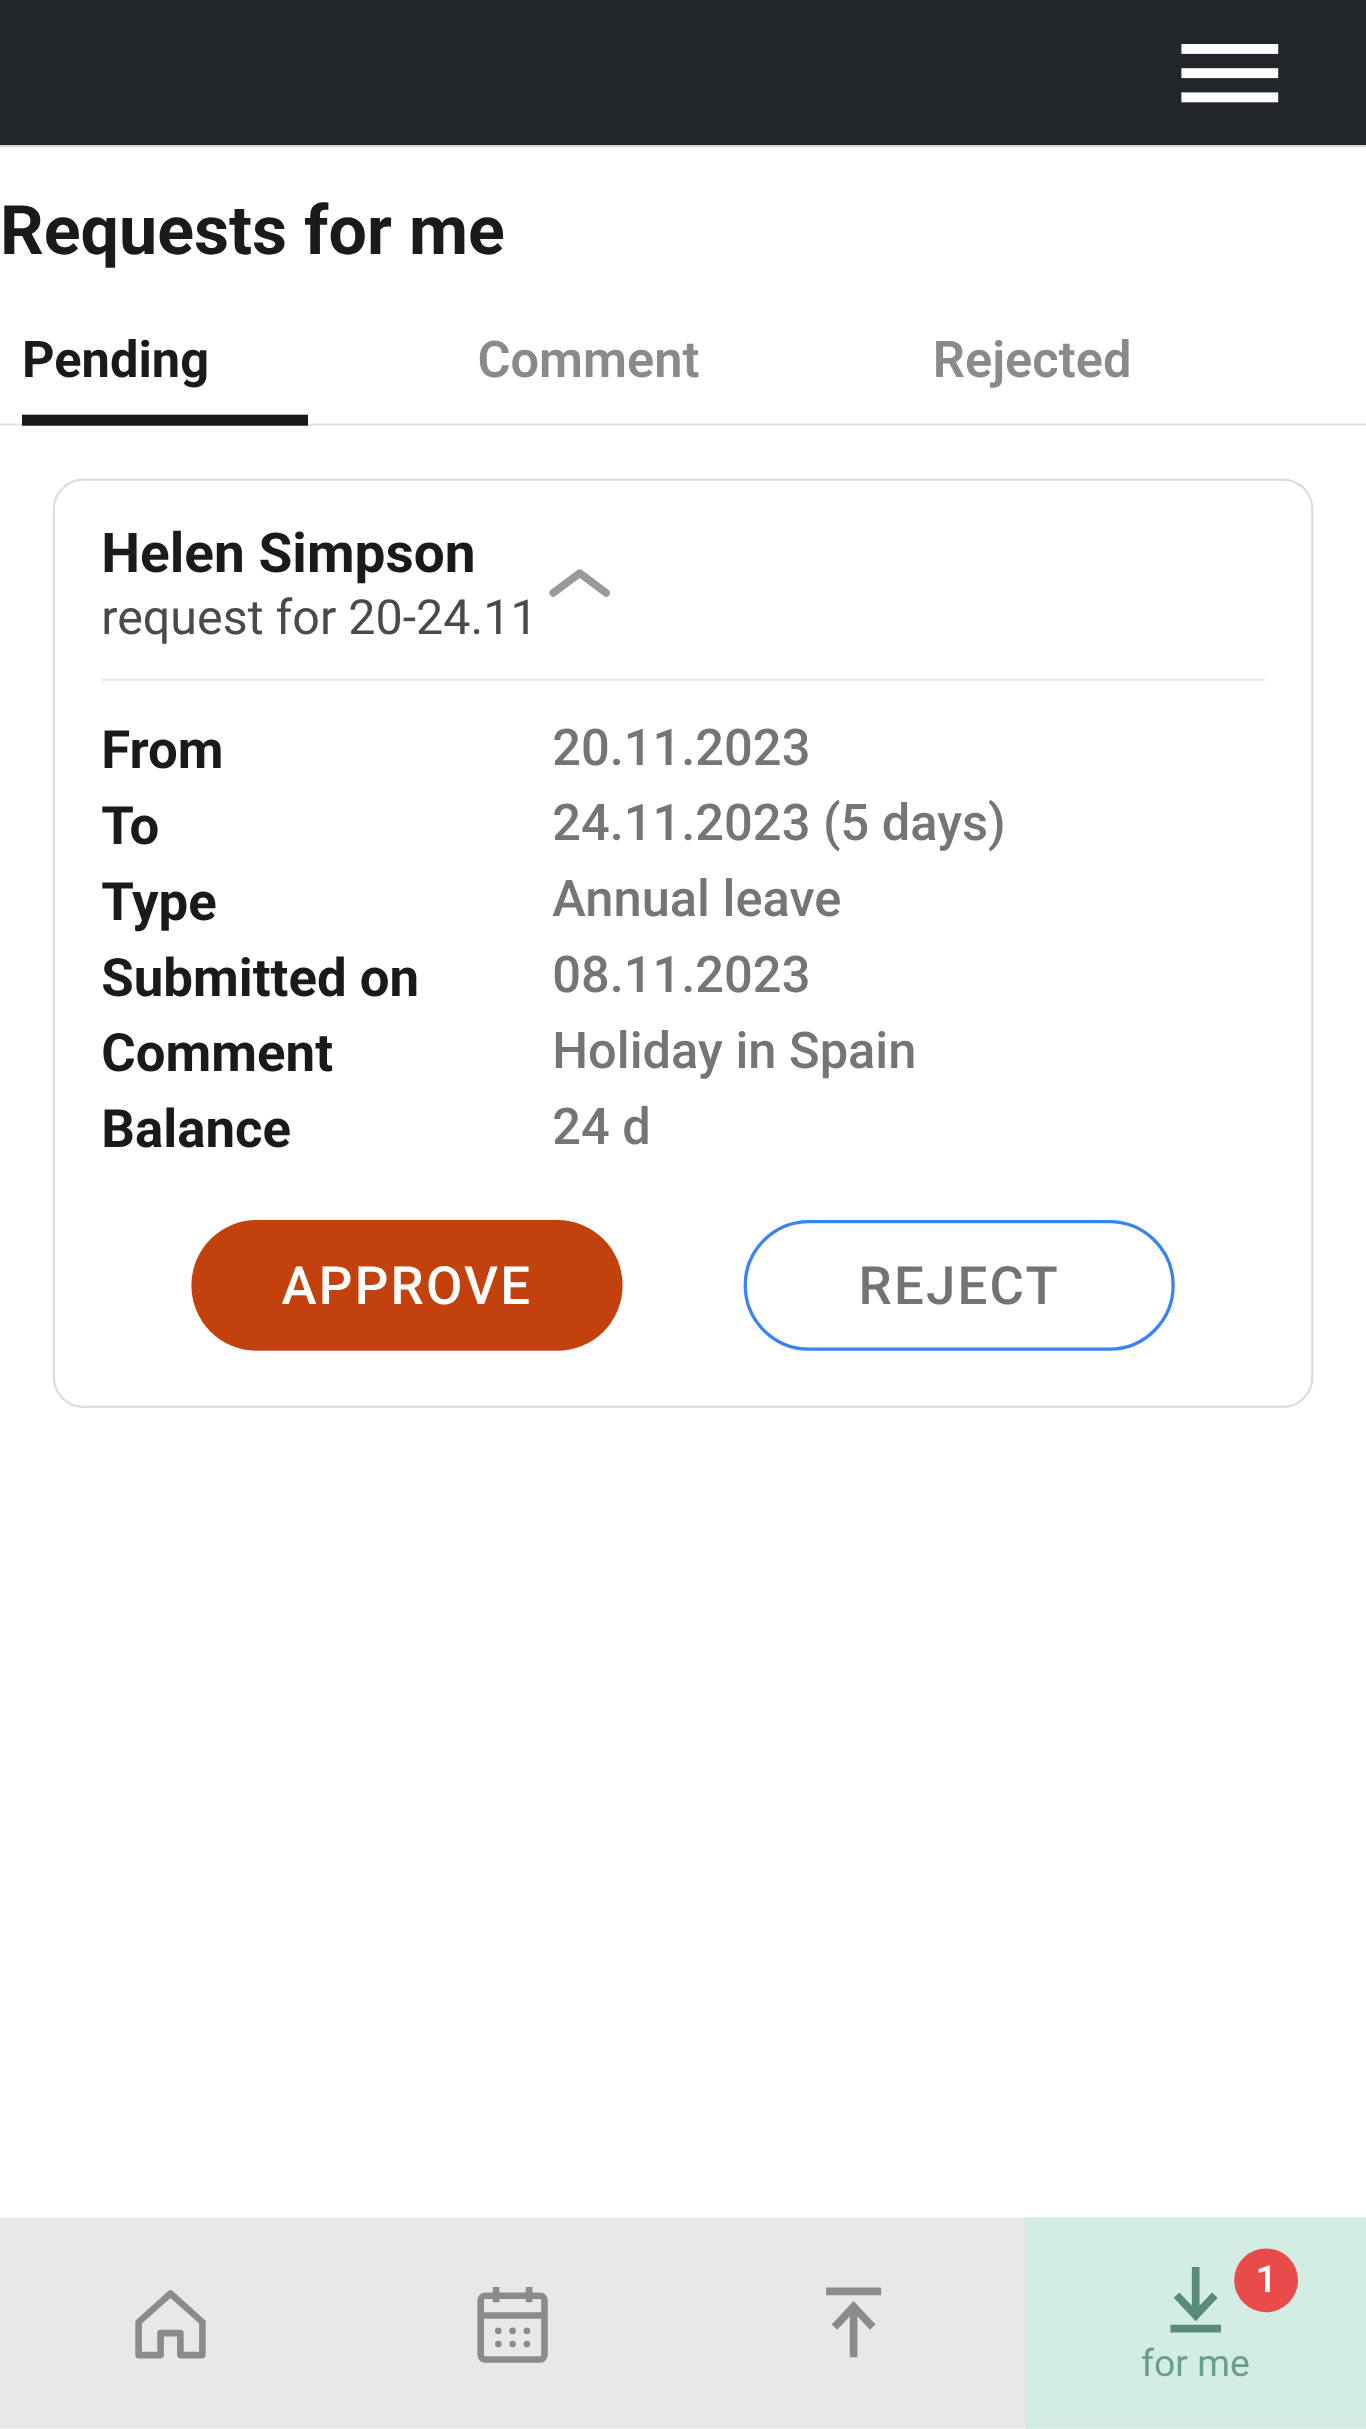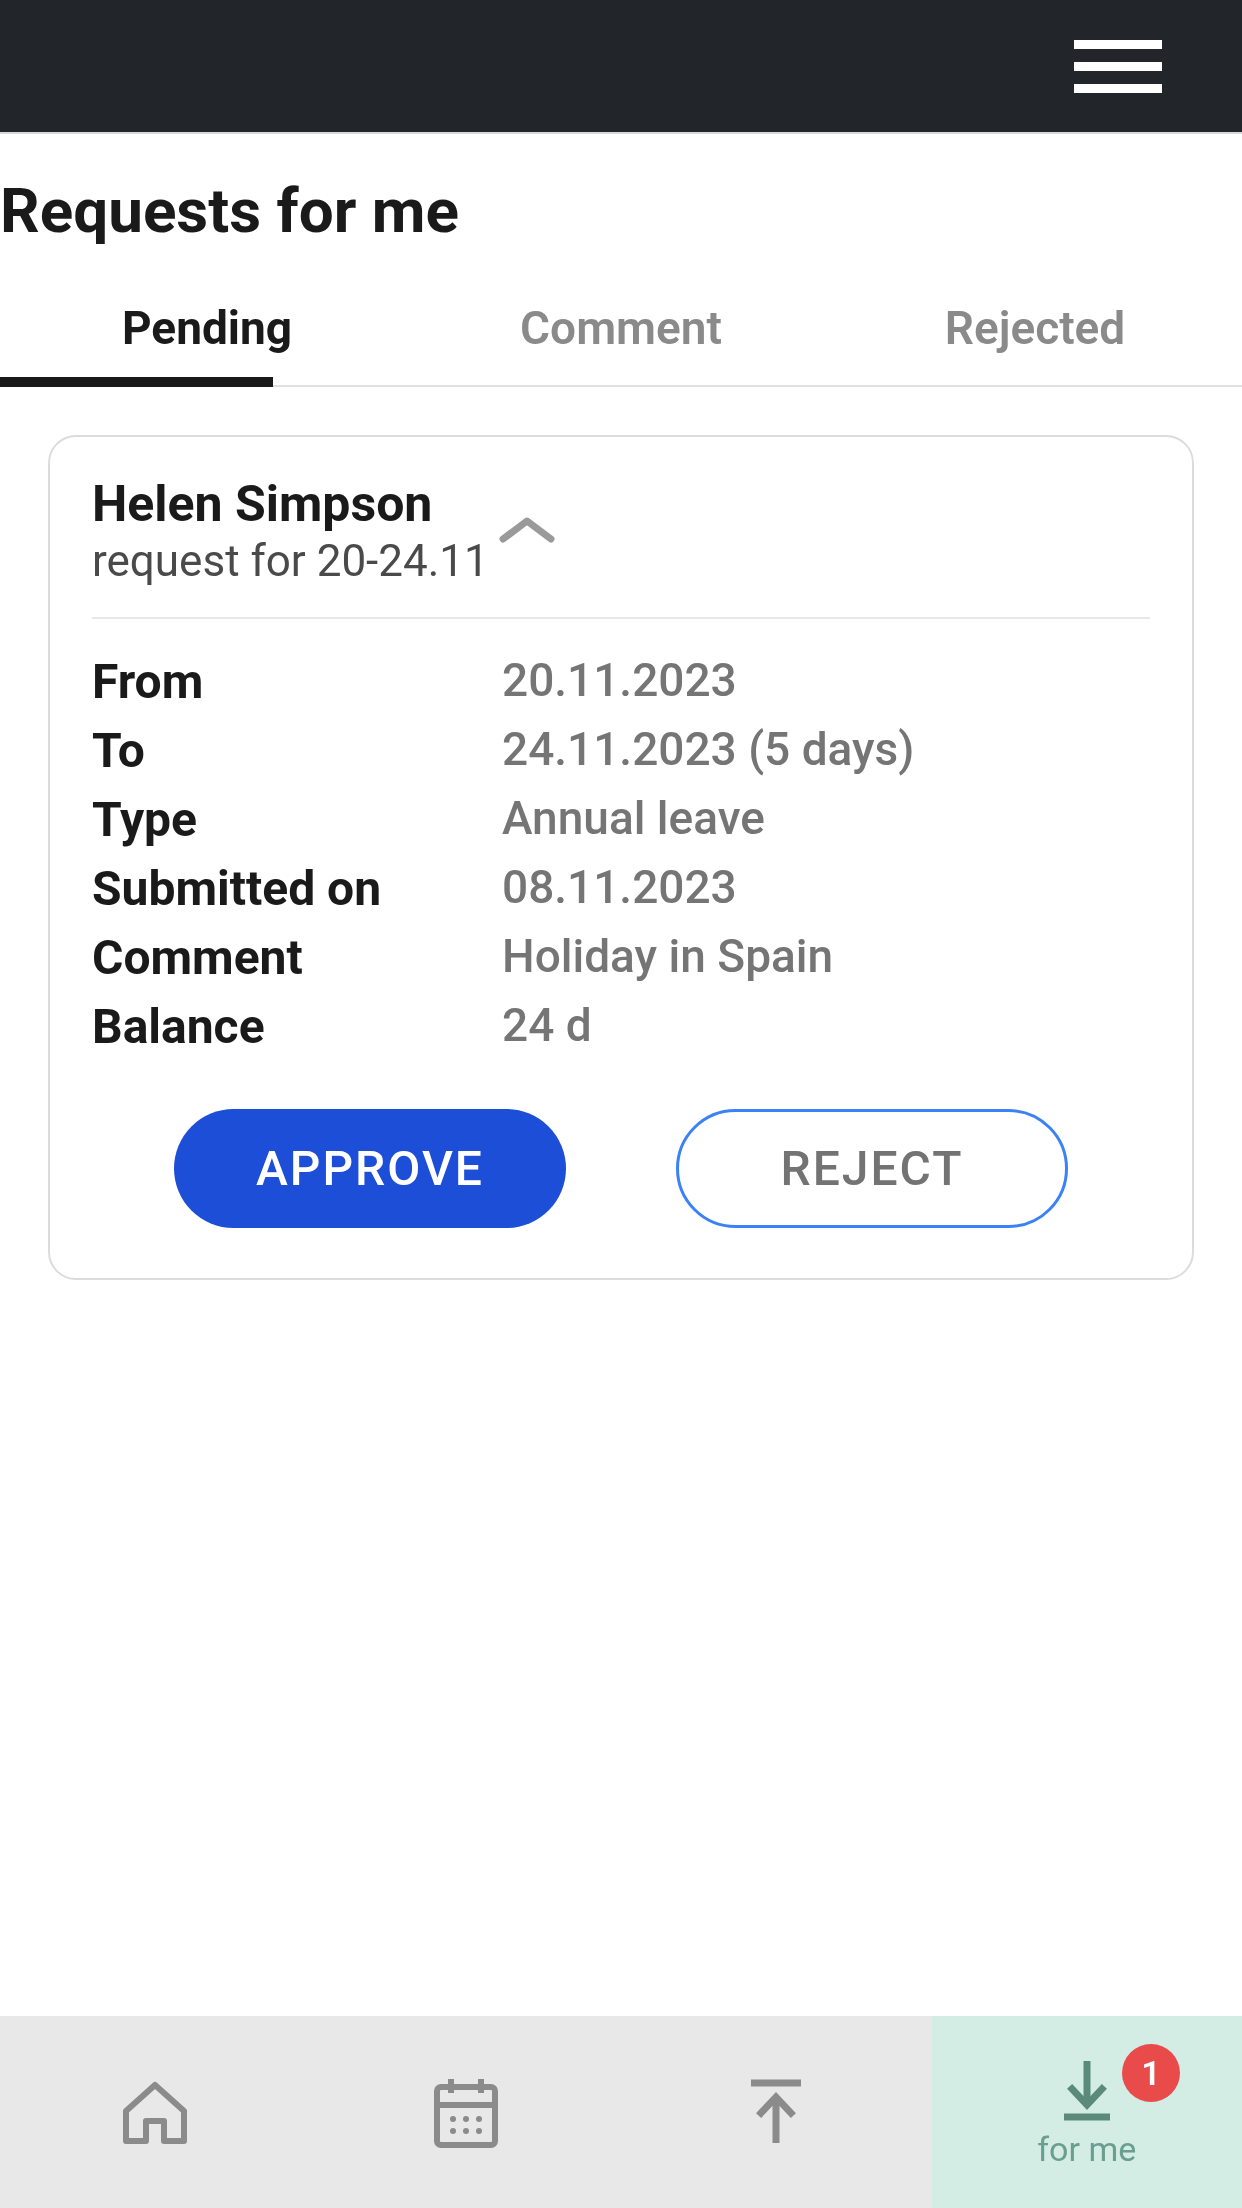--- a/index.html
+++ b/index.html
@@ -47,27 +47,27 @@
       font-size: 62px;
       font-weight: 700;
       color: #1a1a1a;
     }
     .tabs {
       display: flex;
       border-bottom: 2px solid #e0e0e0;
     }
     .tab {
       flex: 1;
-      text-align: center;
       padding: 24px 0 30px 0;
       font-size: 46px;
       font-weight: 600;
       color: #8a8a8a;
       cursor: pointer;
       position: relative;
+      margin-left: 20px;
     }
     .tab.active {
       color: #1a1a1a;
       font-weight: 700;
     }
     .tab.active::after {
       content: '';
       position: absolute;
       bottom: -2px;
       left: 0;
@@ -139,21 +139,21 @@
       width: 392px;
       border-radius: 80px;
       font-size: 48px;
       font-weight: 500;
       letter-spacing: 2px;
       text-align: center;
       cursor: pointer;
       border: none;
     }
     .btn-approve {
-      background: #1d4ed8;
+      background: #c2410c;
       color: #ffffff;
     }
     .btn-reject {
       background: #ffffff;
       color: #737373;
       border: 3px solid #3b82f6;
     }
     .bottom-nav {
       height: 192px;
       background: #e8e8e8;

